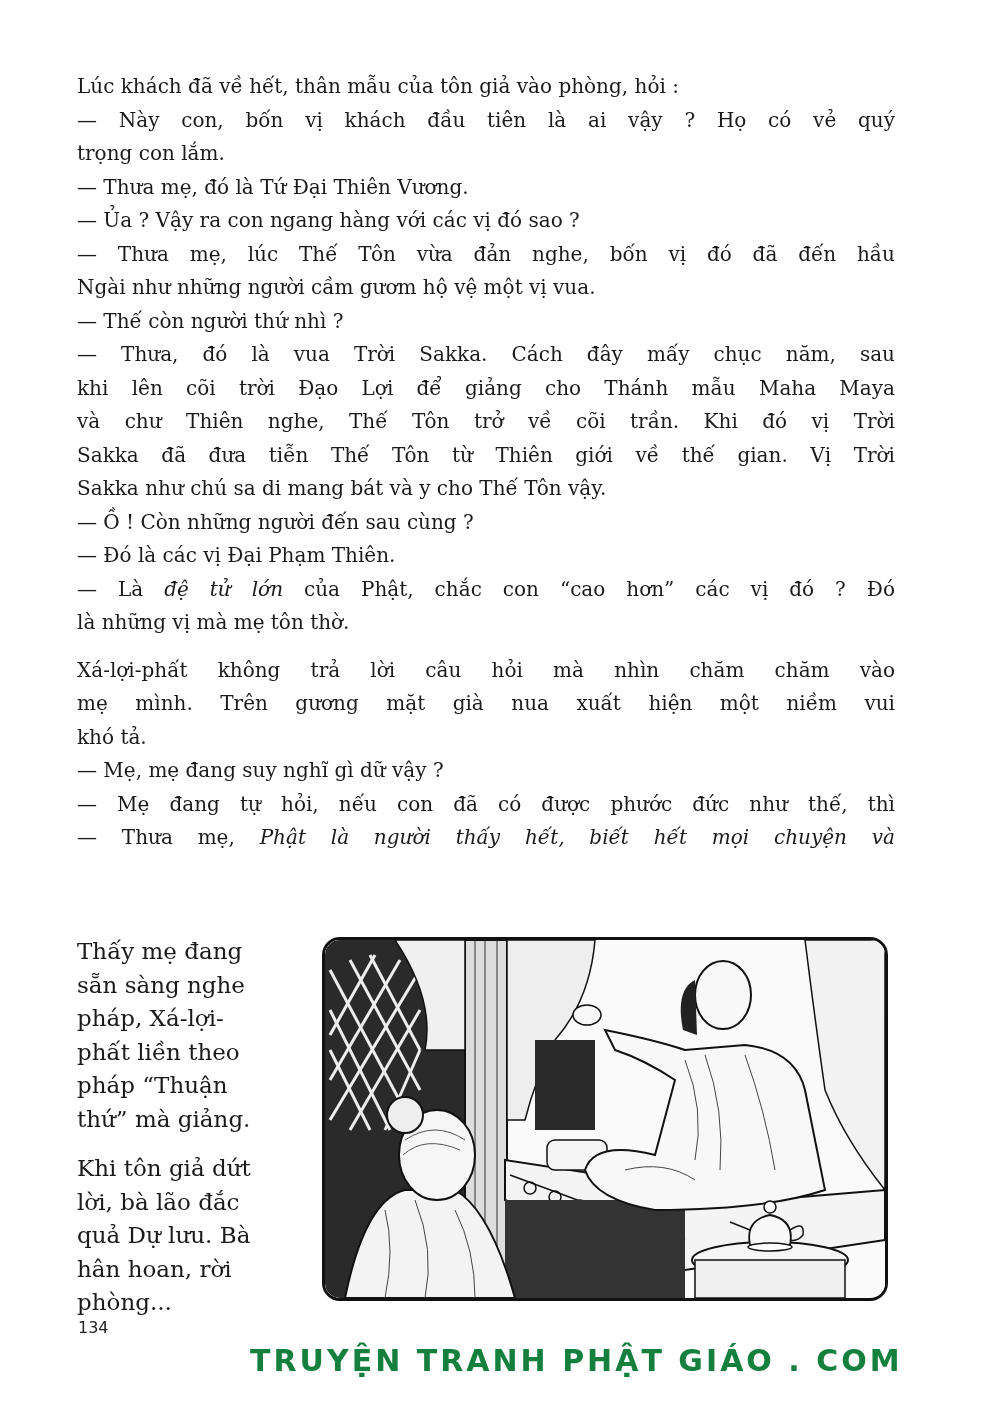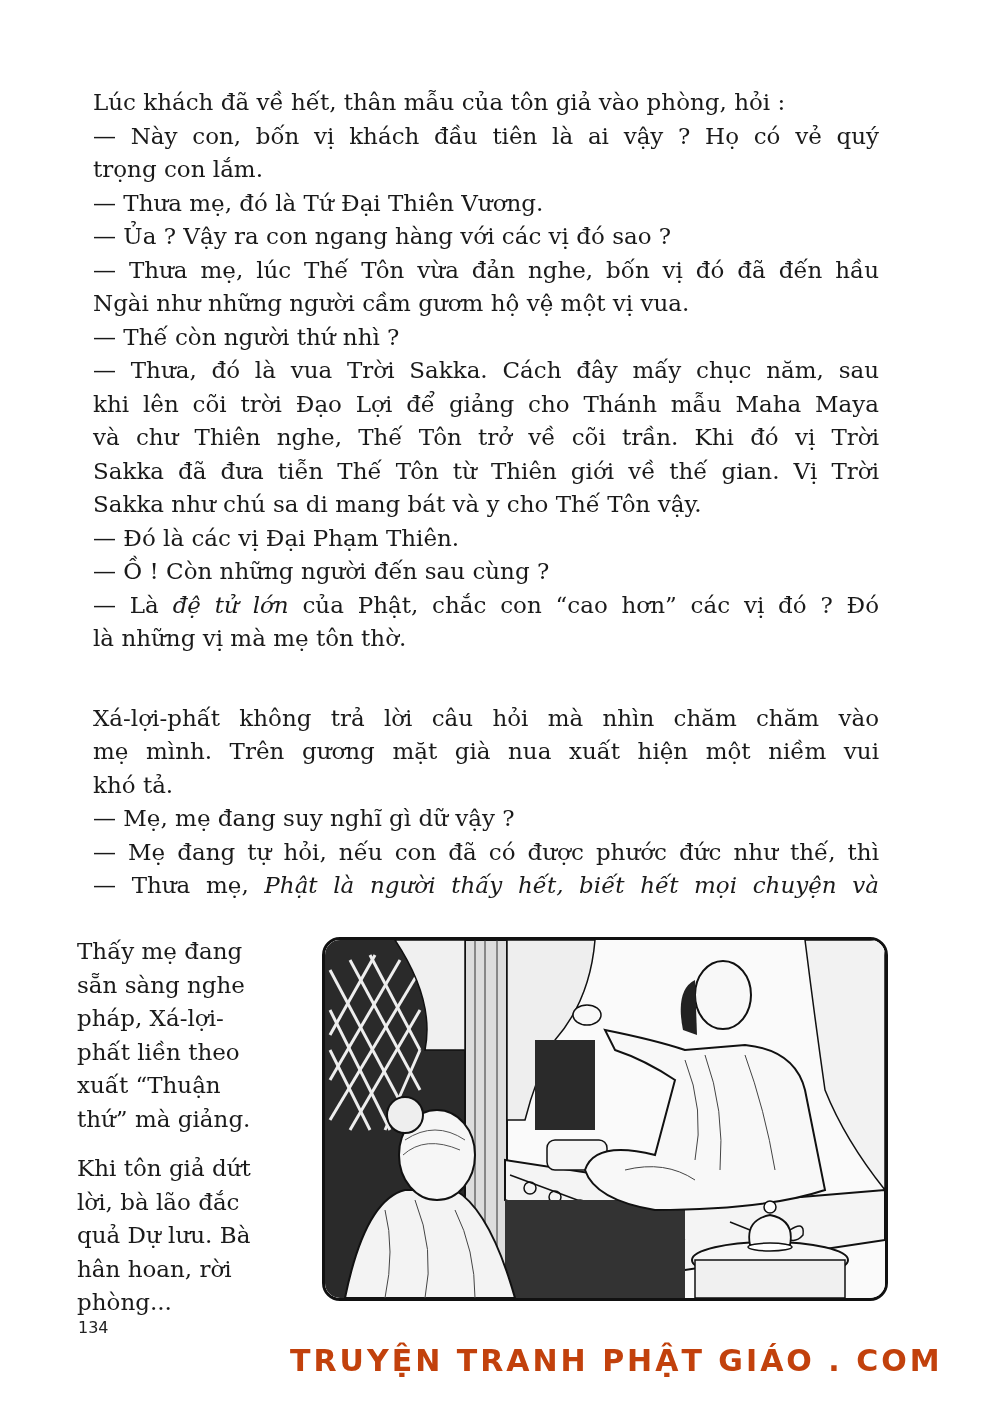--- a/index.html
+++ b/index.html
@@ -1,55 +1,55 @@
 <!DOCTYPE html>
 <html><head>
 <meta charset="utf-8">
 <style>
   html, body { margin: 0; padding: 0; background: #ffffff; }
   body { width: 992px; height: 1403px; position: relative; overflow: hidden;
          font-family: "DejaVu Serif", "Liberation Serif", serif; color: #1a1a1a; }
   .page { position: absolute; left: 77px; top: 70px; width: 818px; }
-  .para { font-size: 23px; line-height: 33.5px; margin: 16px; text-align: justify; }
+  .para { font-size: 20px; line-height: 33.5px; margin: 0; text-align: justify; }
   .line { display: block; white-space: nowrap; }
   .justify { text-align: justify; text-align-last: justify; white-space: normal; }
   .gap { height: 14px; }
   .bottom { position: absolute; left: 77px; top: 935px; width: 818px; height: 366px; text-decoration: underline; }
   .side-text { position: absolute; left: 0; top: 0; width: 232px;
                font-size: 23px; line-height: 33.5px; }
   .side-text .blk + .blk { margin-top: 16px; }
   .illustration { position: absolute; left: 245px; top: 2px; width: 560px; height: 358px;
                   border: 3px solid #111; border-radius: 18px; overflow: hidden; background: #fafafa; }
   .illustration svg { width: 100%; height: 100%; display: block; }
   .page-number { position: absolute; left: 78px; top: 1318px; font-family: "DejaVu Sans", sans-serif;
                  font-size: 16px; color: #222; }
   .watermark { position: absolute; left: 250px; top: 1343px; font-family: "DejaVu Sans", sans-serif;
-               font-size: 30px; font-weight: bold; letter-spacing: 3px; color: #c2410c; margin-left: 40px; }
+               font-size: 30px; font-weight: bold; letter-spacing: 3px; color: #15803d; }
   em { font-style: italic; }
 </style>
 </head>
 <body>
 
 <div class="page">
   <div class="para">
     <span class="line">Lúc khách đã về hết, thân mẫu của tôn giả vào phòng, hỏi :</span>
     <span class="line justify">— Này con, bốn vị khách đầu tiên là ai vậy ? Họ có vẻ quý</span>
     <span class="line">trọng con lắm.</span>
     <span class="line">— Thưa mẹ, đó là Tứ Đại Thiên Vương.</span>
     <span class="line">— Ủa ? Vậy ra con ngang hàng với các vị đó sao ?</span>
     <span class="line justify">— Thưa mẹ, lúc Thế Tôn vừa đản nghe, bốn vị đó đã đến hầu</span>
     <span class="line">Ngài như những người cầm gươm hộ vệ một vị vua.</span>
     <span class="line">— Thế còn người thứ nhì ?</span>
     <span class="line justify">— Thưa, đó là vua Trời Sakka. Cách đây mấy chục năm, sau</span>
     <span class="line justify">khi lên cõi trời Đạo Lợi để giảng cho Thánh mẫu Maha Maya</span>
     <span class="line justify">và chư Thiên nghe, Thế Tôn trở về cõi trần. Khi đó vị Trời</span>
     <span class="line justify">Sakka đã đưa tiễn Thế Tôn từ Thiên giới về thế gian. Vị Trời</span>
     <span class="line">Sakka như chú sa di mang bát và y cho Thế Tôn vậy.</span>
+    <span class="line">— Ồ ! Còn những người đến sau cùng ?</span>
     <span class="line">— Đó là các vị Đại Phạm Thiên.</span>
-    <span class="line">— Ồ ! Còn những người đến sau cùng ?</span>
     <span class="line justify"><span>— Là </span><em>đệ tử lớn</em><span> của Phật, chắc con “cao hơn” các vị đó ? Đó</span></span>
     <span class="line">là những vị mà mẹ tôn thờ.</span>
   </div>
   <div class="gap"></div>
   <div class="para">
     <span class="line justify">Xá-lợi-phất không trả lời câu hỏi mà nhìn chăm chăm vào</span>
     <span class="line justify">mẹ mình. Trên gương mặt già nua xuất hiện một niềm vui</span>
     <span class="line">khó tả.</span>
     <span class="line">— Mẹ, mẹ đang suy nghĩ gì dữ vậy ?</span>
     <span class="line justify">— Mẹ đang tự hỏi, nếu con đã có được phước đức như thế, thì</span>
@@ -57,21 +57,21 @@
   </div>
 </div>
 
 <div class="bottom">
   <div class="side-text">
     <div class="blk">
       <span class="line">Thấy mẹ đang</span>
       <span class="line">sẵn sàng nghe</span>
       <span class="line">pháp, Xá-lợi-</span>
       <span class="line">phất liền theo</span>
-      <span class="line">xuất “Thuận</span>
+      <span class="line">pháp “Thuận</span>
       <span class="line">thứ” mà giảng.</span>
     </div>
     <div class="blk">
       <span class="line">Khi tôn giả dứt</span>
       <span class="line">lời, bà lão đắc</span>
       <span class="line">quả Dự lưu. Bà</span>
       <span class="line">hân hoan, rời</span>
       <span class="line">phòng...</span>
     </div>
   </div>

